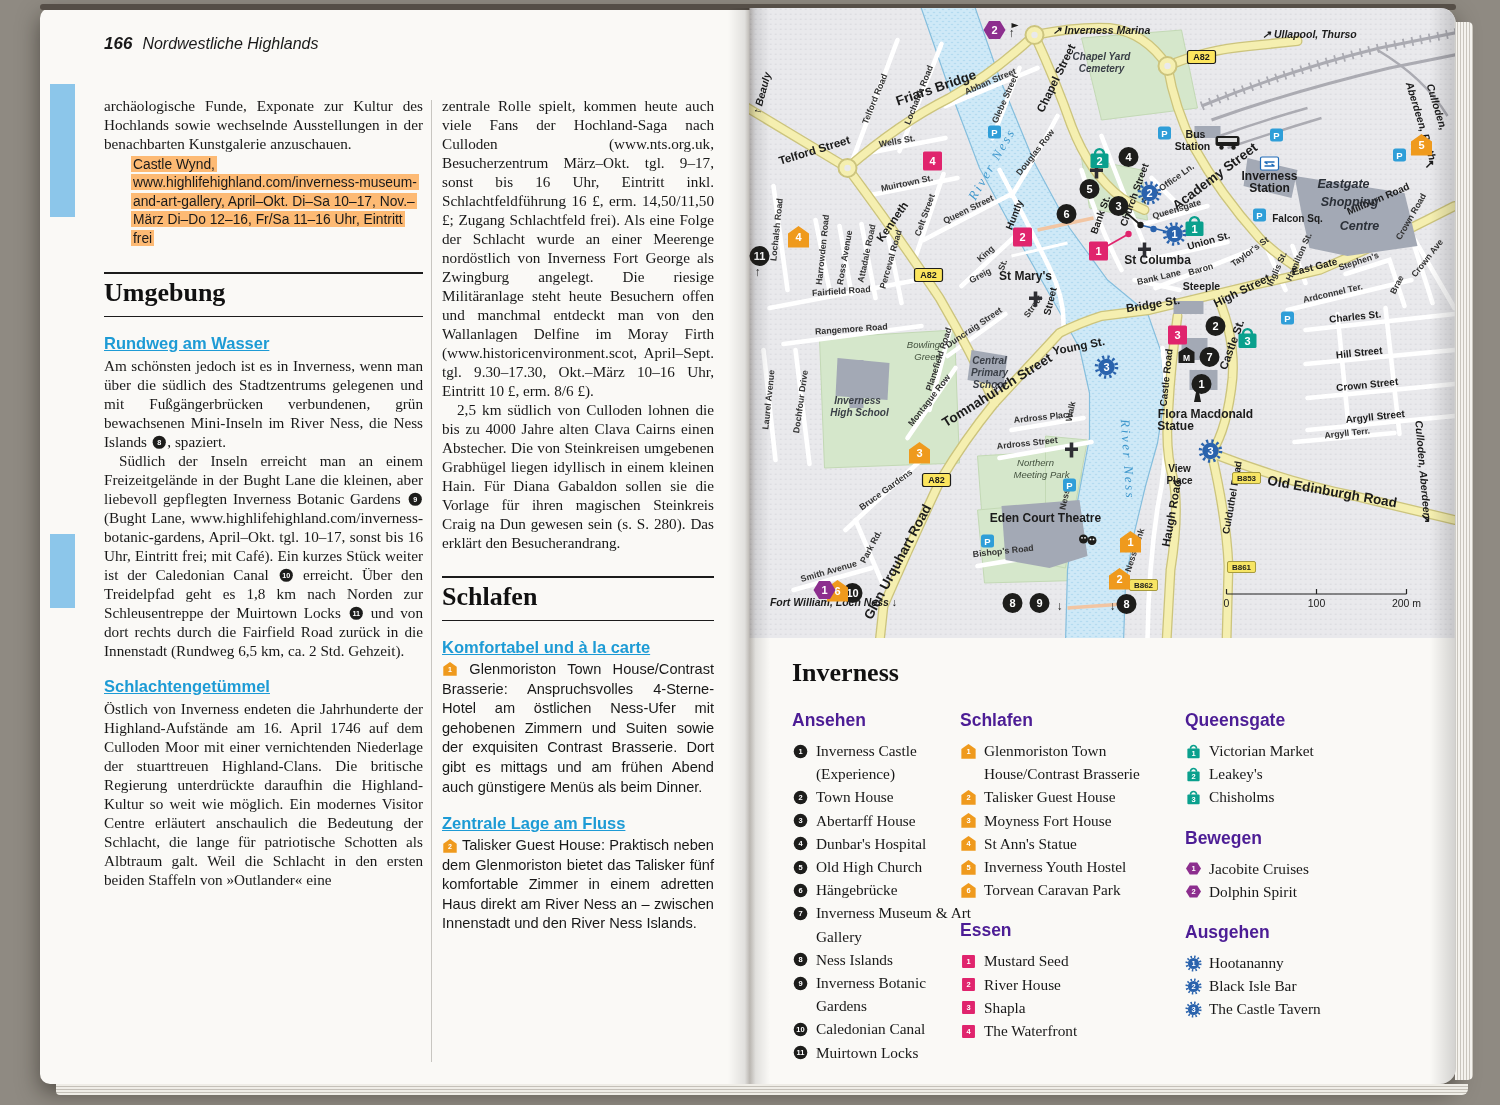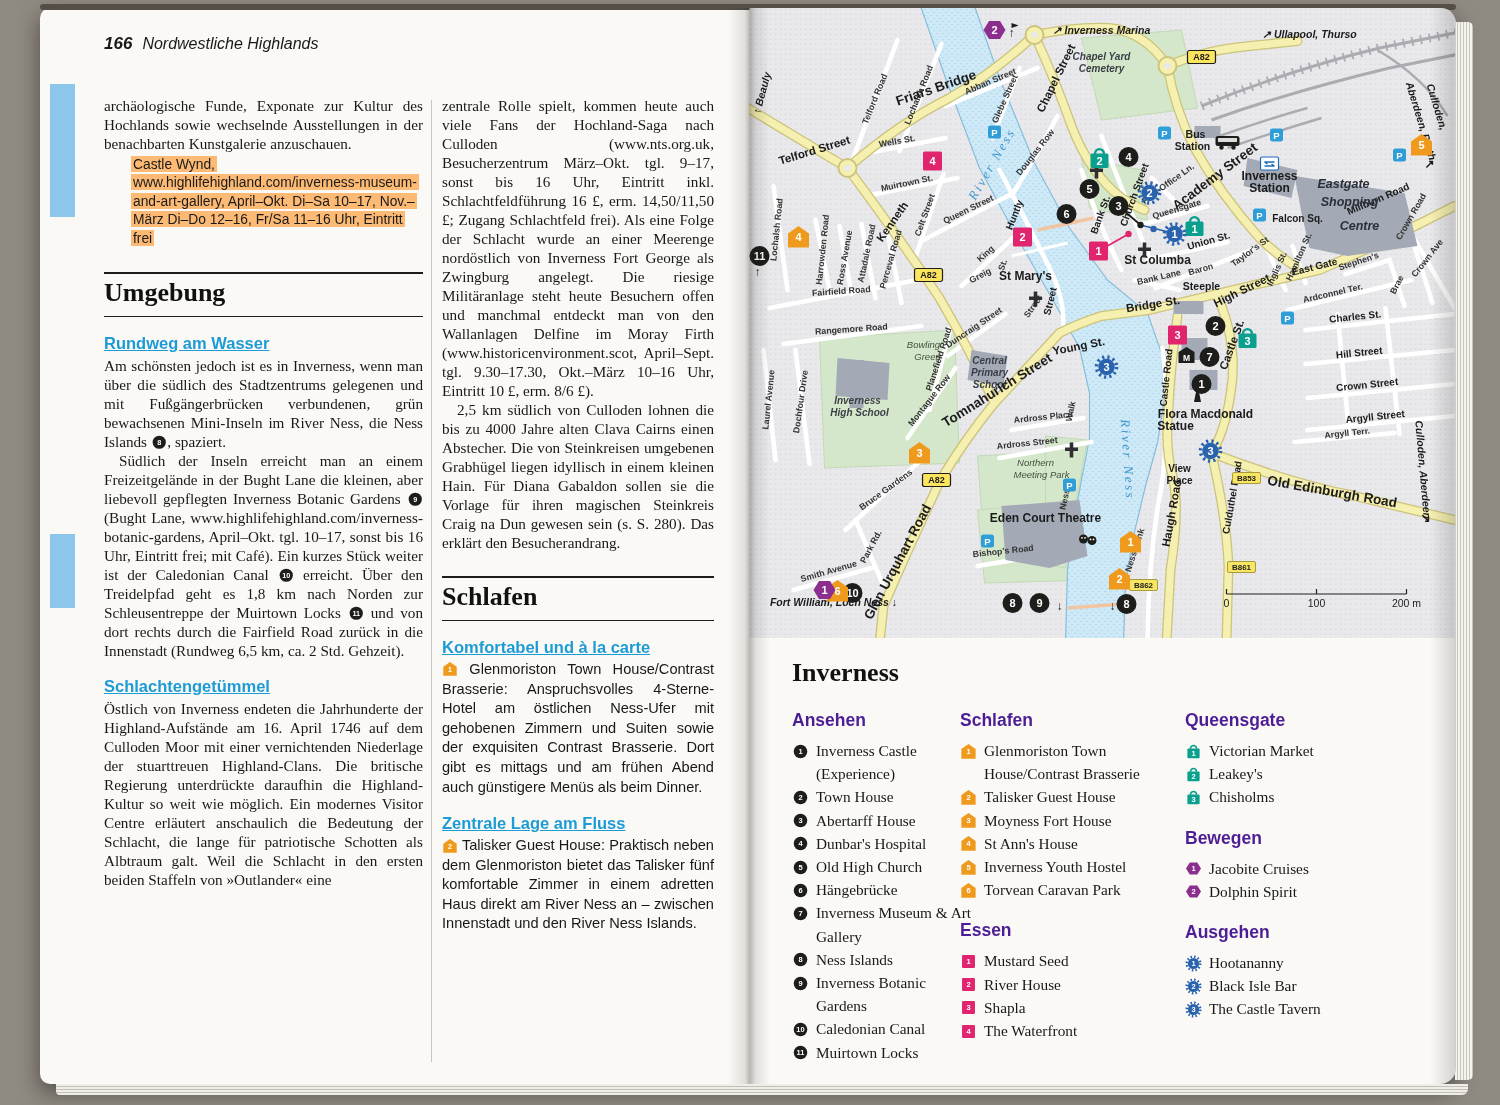--- a/index.html
+++ b/index.html
@@ -714,21 +714,21 @@
                     <path d="M0,-11 L10.5,-3.5 10.5,10.5 -10.5,10.5 -10.5,-3.5 Z" fill="#ef9a1d"></path>
                     <text y="4" class="mknum">2</text>
                   </svg></span><span>Talisker Guest House</span></div>
               <div class="litem"><span class="lmkwrap"><svg class="lmk" style="width:17px;height:17px" viewBox="-12.5 -12.5 25 25">
                     <path d="M0,-11 L10.5,-3.5 10.5,10.5 -10.5,10.5 -10.5,-3.5 Z" fill="#ef9a1d"></path>
                     <text y="4" class="mknum">3</text>
                   </svg></span><span>Moyness Fort House</span></div>
               <div class="litem"><span class="lmkwrap"><svg class="lmk" style="width:17px;height:17px" viewBox="-12.5 -12.5 25 25">
                     <path d="M0,-11 L10.5,-3.5 10.5,10.5 -10.5,10.5 -10.5,-3.5 Z" fill="#ef9a1d"></path>
                     <text y="4" class="mknum">4</text>
-                  </svg></span><span>St Ann's House</span></div>
+                  </svg></span><span>St Ann's Statue</span></div>
               <div class="litem"><span class="lmkwrap"><svg class="lmk" style="width:17px;height:17px" viewBox="-12.5 -12.5 25 25">
                     <path d="M0,-11 L10.5,-3.5 10.5,10.5 -10.5,10.5 -10.5,-3.5 Z" fill="#ef9a1d"></path>
                     <text y="4" class="mknum">5</text>
                   </svg></span><span>Inverness Youth Hostel</span></div>
               <div class="litem"><span class="lmkwrap"><svg class="lmk" style="width:17px;height:17px" viewBox="-12.5 -12.5 25 25">
                     <path d="M0,-11 L10.5,-3.5 10.5,10.5 -10.5,10.5 -10.5,-3.5 Z" fill="#ef9a1d"></path>
                     <text y="4" class="mknum">6</text>
                   </svg></span><span>Torvean Caravan Park</span></div>
             </div>
             <div class="lsec">

